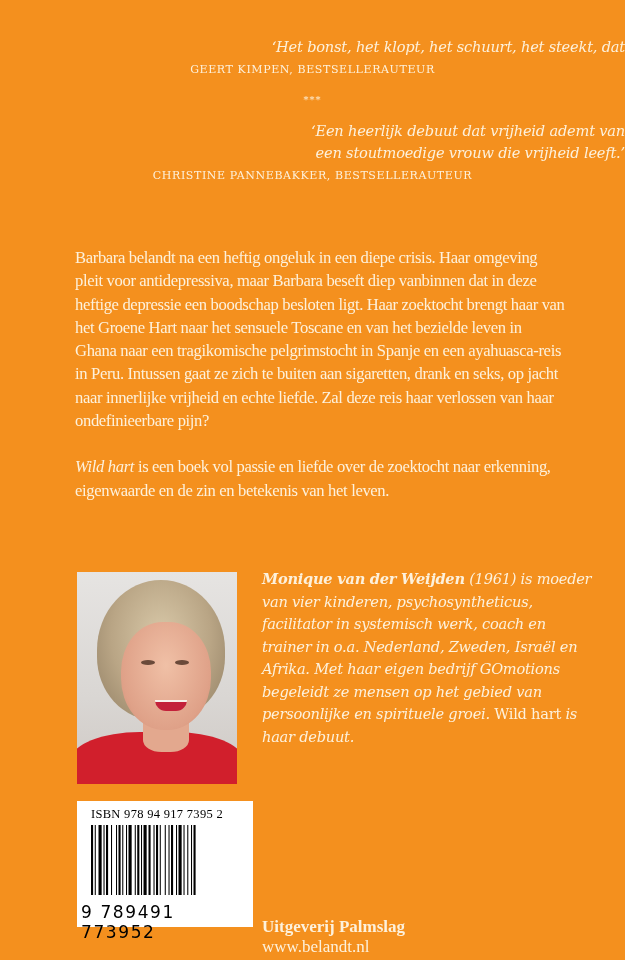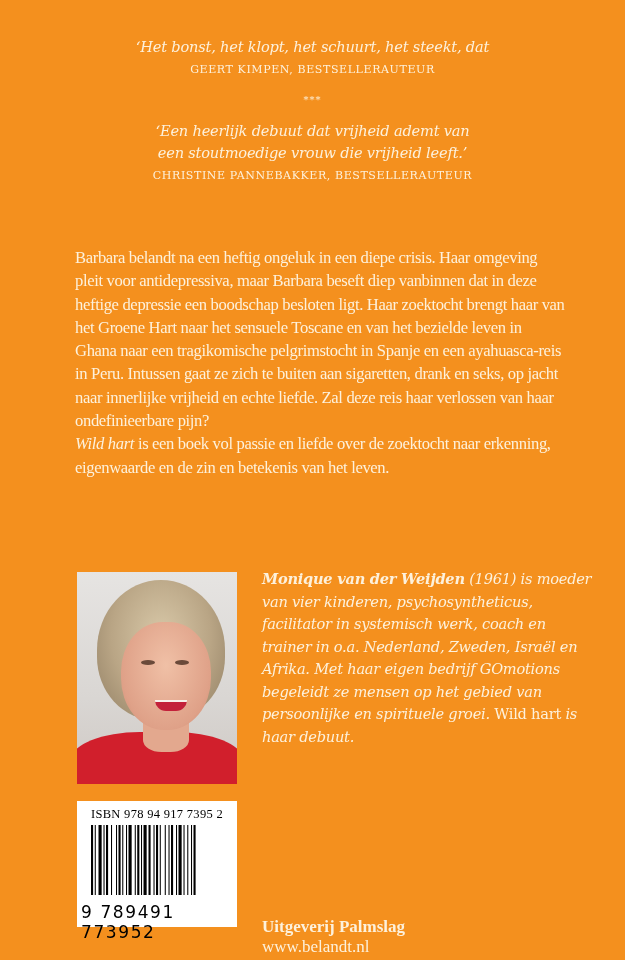--- a/index.html
+++ b/index.html
@@ -5,30 +5,30 @@
   html, body { margin: 0; padding: 0; }
   body {
     width: 625px; height: 960px;
     background: #f4901e;
     color: #fdf1dc;
     font-family: "DejaVu Serif", serif;
     position: relative;
     overflow: hidden;
   }
   .quotes { position: absolute; left: 0; top: 36px; width: 625px; text-align: center; }
-  .quote { font-style: italic; font-size: 14.6px; line-height: 22px; letter-spacing: -0.2px; }
+  .quote { font-style: italic; font-size: 14.6px; line-height: 22px; letter-spacing: -0.2px; text-align: right; }
   .attrib { font-size: 11px; letter-spacing: 0.6px; margin-top: 3px; line-height: 18px; }
   .sep { font-size: 10px; letter-spacing: 1px; margin: 14px 0 13px; line-height: 14px; }
   .blurb {
     position: absolute; left: 75px; top: 246px; width: 490px;
     font-size: 14.9px; line-height: 23.3px; letter-spacing: -0.35px;
     font-family: "Liberation Serif", serif; font-size: 16.6px;
   }
   .blurb p { margin: 0; }
-  .blurb p + p { }
+  .blurb p + p { margin-top: 23px; }
   .blurb em { font-style: italic; }
   .photo {
     position: absolute; left: 77px; top: 572px; width: 160px; height: 212px;
     background: linear-gradient(180deg, #e6e4e2 0%, #d9d6d3 60%, #cfc9c4 100%);
     overflow: hidden;
   }
   .photo .hair { position:absolute; left:20px; top:8px; width:128px; height:140px; border-radius:50% 50% 45% 45%;
     background: radial-gradient(ellipse at 50% 40%, #d8c8a8 0%, #b9a585 55%, #8f7d62 100%); }
   .photo .face { position:absolute; left:44px; top:50px; width:90px; height:108px; border-radius:46% 46% 48% 48%;
     background: radial-gradient(ellipse at 50% 40%, #f0c0a6 0%, #dfa188 70%, #c98a72 100%); }
@@ -36,21 +36,21 @@
   .photo .mouth { position:absolute; left:78px; top:128px; width:32px; height:9px; background:#c3213a; border-radius:0 0 14px 14px; border-top:2px solid #f7f0ea; }
   .photo .body { position:absolute; left:-6px; top:160px; width:172px; height:70px; background:#d11f2c; border-radius:40% 40% 0 0; }
   .photo .neck { position:absolute; left:66px; top:150px; width:46px; height:30px; background:#e3a88e; border-radius:0 0 40% 40%; }
   .bio {
     position: absolute; left: 262px; top: 568px; width: 330px;
     font-style: italic; font-size: 14.6px; line-height: 22.5px; letter-spacing: -0.25px;
   }
   .bio b { font-weight: bold; }
   .bio .roman { font-style: normal; }
   .barcode-box {
-    position: absolute; left: 77px; top: 801px; width: 160px; height: 126px;
+    position: absolute; left: 77px; top: 801px; width: 176px; height: 126px;
     background: #ffffff; color: #000;
   }
   .isbn-label { position:absolute; left:0; top:6px; width:160px; text-align:center; font-family:"Liberation Serif", serif; font-size:12.5px; letter-spacing:0.3px; }
   .bars { position:absolute; left:14px; top:24px; width:136px; height:82px; }
   .bar-digits { position:absolute; left:4px; top:101px; width:156px; font-family:"DejaVu Sans", sans-serif; font-size:17px; letter-spacing:1.6px; }
   .publisher { position: absolute; left: 262px; top: 883px; font-family: "Liberation Serif", serif; font-size: 17px; line-height: 19.5px; margin-top: 34px; }
   .publisher .name { font-weight: bold; }
 </style>
 </head>
 <body>

